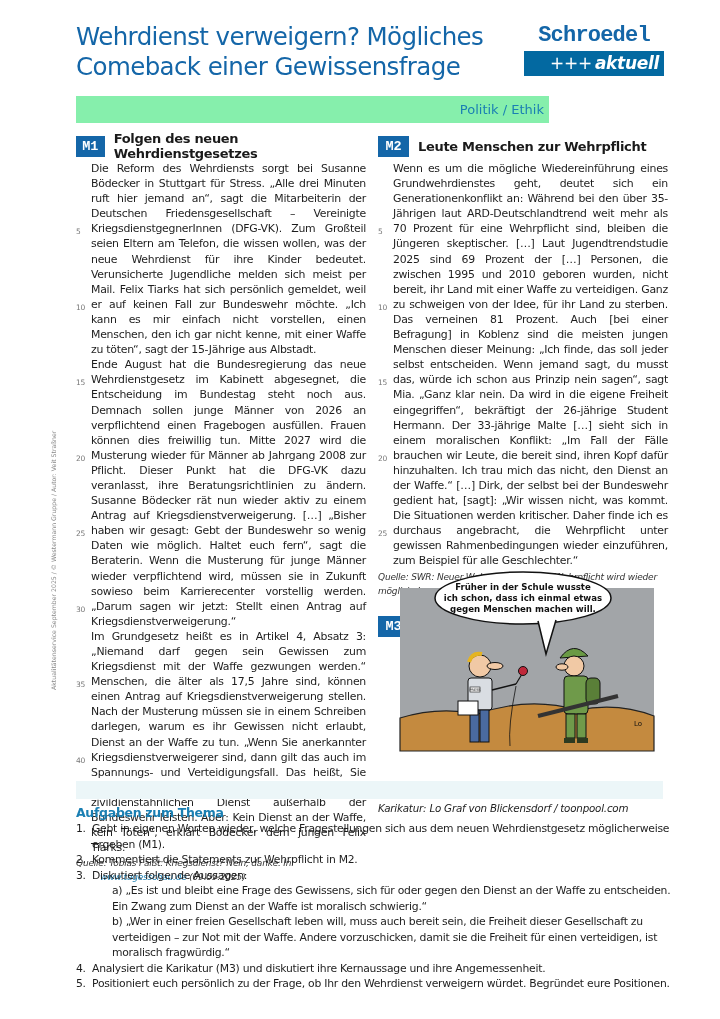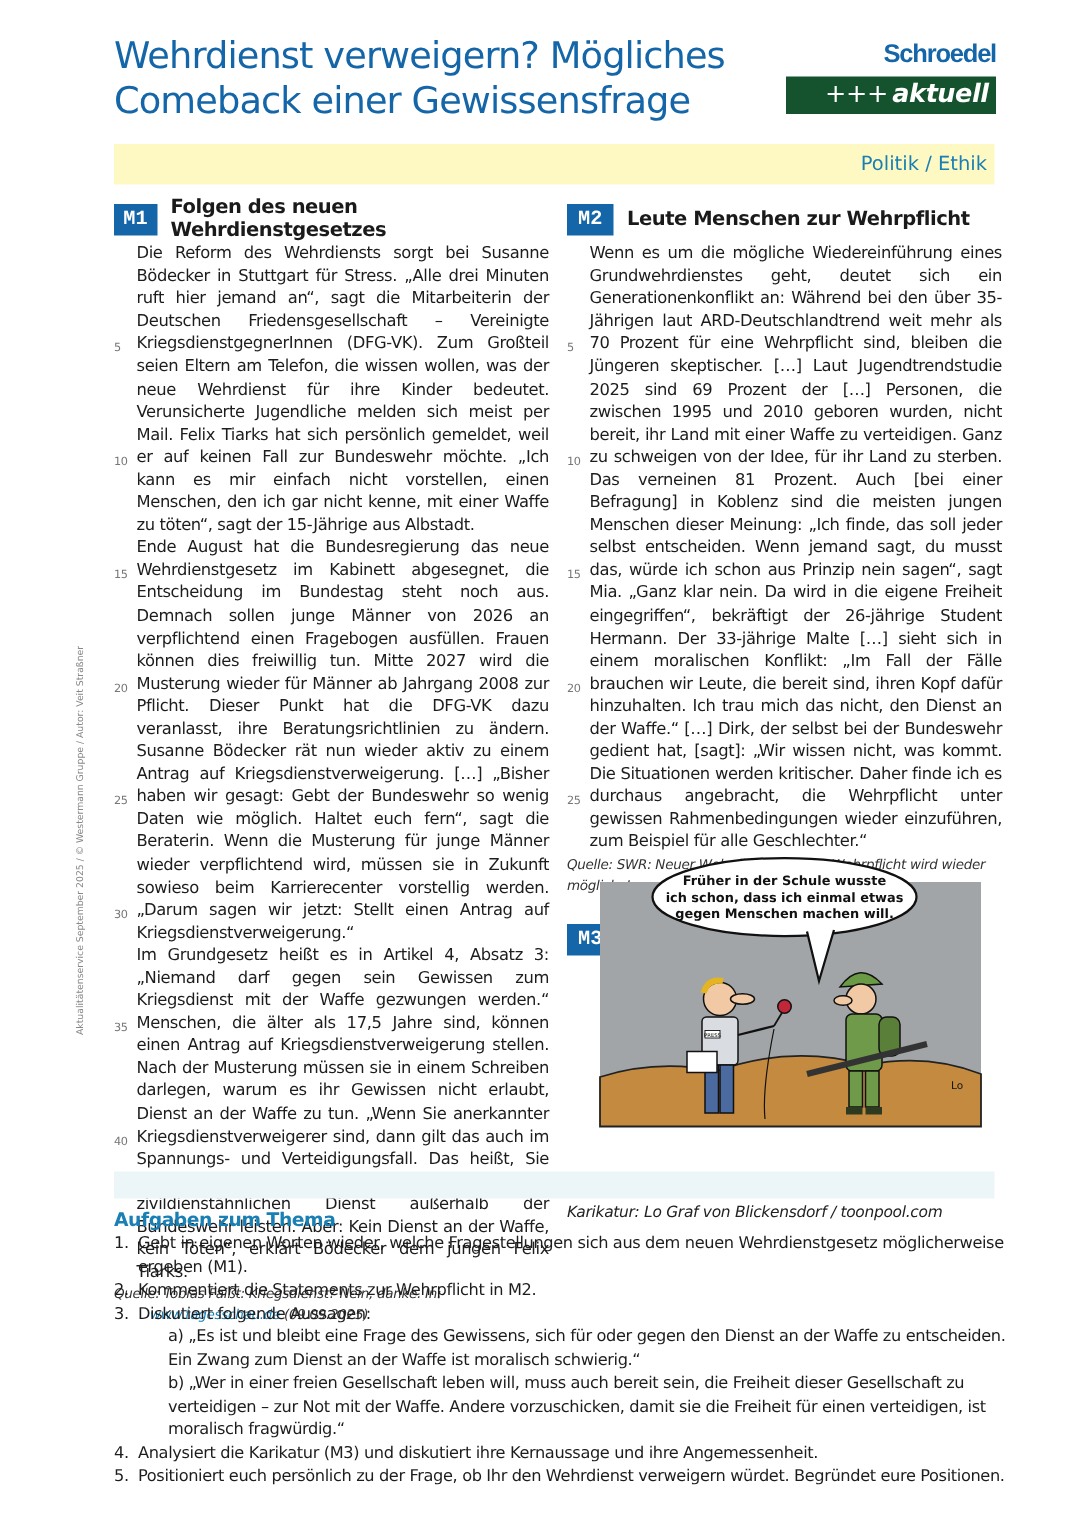--- a/index.html
+++ b/index.html
@@ -6,33 +6,33 @@
   html, body { width: 720px; height: 1019px; background: #ffffff; overflow: hidden; }
   body { position: relative; font-family: "DejaVu Sans", sans-serif; color: #1a1a1a; }
 
   .title {
     position: absolute; left: 76px; top: 22px; width: 440px;
     font-family: "DejaVu Sans", sans-serif; font-size: 24.5px; line-height: 30px;
     color: #1466a8; font-weight: normal; letter-spacing: -0.6px;
   }
   .logo { position: absolute; left: 524px; top: 21px; width: 140px; }
   .logo-word {
-    font-family: Liberation Sans, sans-serif; font-weight: bold; font-size: 17px;
-    color: #1466a8; letter-spacing: -0.8px; line-height: 29px; text-align: right;
+    font-family: Liberation Mono, monospace; font-weight: bold; font-size: 22px;
+    color: #1466a8; letter-spacing: -0.8px; line-height: 29px; text-align: center;
   }
   .logo-band {
-    margin-top: 1px; background: #14532d; color: #fff; height: 25px;
+    margin-top: 1px; background: #0369a1; color: #fff; height: 25px;
     font-size: 17px; font-style: italic; font-weight: bold; line-height: 25px;
     text-align: right; padding-right: 5px; letter-spacing: -0.3px;
   }
   .logo-band .plus { font-style: normal; font-weight: normal; margin-right: 3px; }
 
   .subject-band {
-    position: absolute; left: 76px; top: 96px; width: 587px; height: 27px;
-    background: #fef9c3; text-align: right; padding-right: 5px;
+    position: absolute; left: 76px; top: 96px; width: 473px; height: 27px;
+    background: #86efac; text-align: right; padding-right: 5px;
     font-size: 13px; line-height: 27px; color: #1a7fb3;
   }
 
   .col { position: absolute; top: 135px; width: 290px; }
   .col-left { left: 76px; }
   .col-right { left: 378px; }
 
   .m-head { display: flex; align-items: center; height: 22px; margin-bottom: 4px; }
   .m-badge {
     background: #1466a8; color: #fff; font-weight: bold; font-size: 13.5px;

